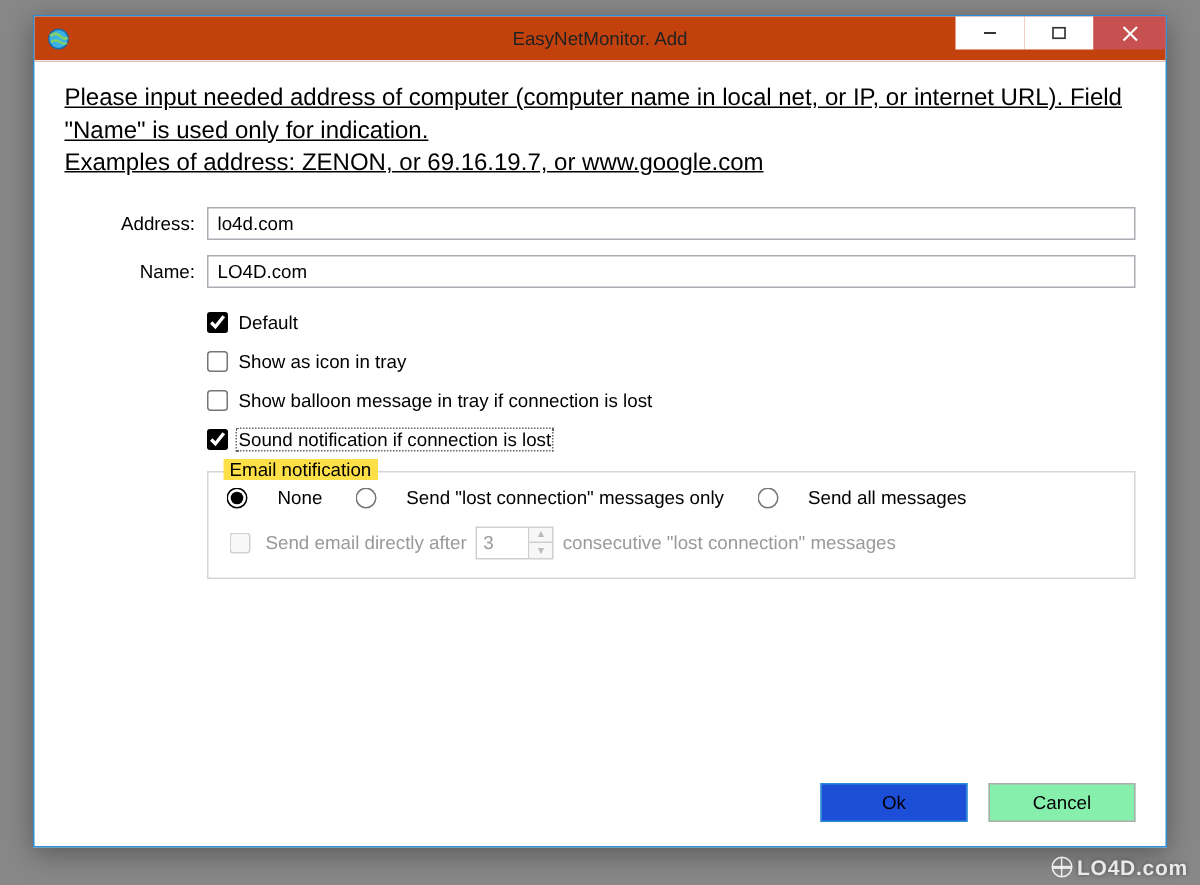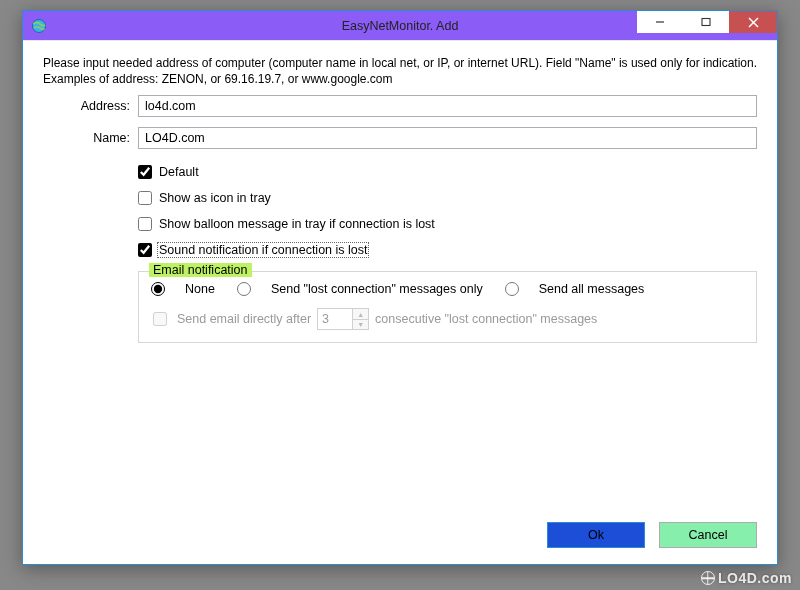--- a/index.html
+++ b/index.html
@@ -24,21 +24,21 @@
     left: 22px;
     top: 10px;
     width: 756px;
     height: 555px;
     background: #fff;
     border: 1px solid #2a8dd4;
     box-shadow: 0 4px 18px rgba(0,0,0,0.35);
   }
   .titlebar {
     height: 30px;
-    background: #8b5cf6;
+    background: #c2410c;
     border-bottom: 1px solid #e8e8e8;
     display: flex;
     align-items: center;
     position: relative;
   }
   .titlebar .appicon {
     width: 16px; height: 16px;
     margin: 0 6px 0 8px;
     position: relative;
   }
@@ -72,23 +72,24 @@
     width: 48px;
     height: 22px;
   }
   .titlebar .ctrl.close svg line { stroke:#fff; stroke-width:1.4; }
   .titlebar .ctrl.min, .titlebar .ctrl.max { height:22px; }
   .content {
     padding: 14px 20px 14px 20px;
     color: #000;
   }
   .instructions {
-    font-size: 12px;
+    font-size: 16px;
     line-height: 1.35;
-    margin-bottom: 8px;
+    margin-bottom: 18px;
+    text-decoration: underline;
   }
   .formrow {
     display: flex;
     align-items: center;
     margin-bottom: 10px;
   }
   .formlabel {
     width: 95px;
     text-align: right;
     padding-right: 8px;
@@ -127,21 +128,21 @@
   .fieldset {
     margin-top: 8px;
     border: 1px solid #d6d6d6;
     padding: 10px 12px 12px 12px;
     position: relative;
   }
   .fieldset .legend {
     position: absolute;
     top: -9px;
     left: 10px;
-    background: #bef264;
+    background: #fde047;
     padding: 0 4px;
     font-size: 12.5px;
   }
   .radiorow {
     display: flex;
     align-items: center;
     gap: 22px;
     font-size: 12.5px;
     margin-bottom: 12px;
   }

